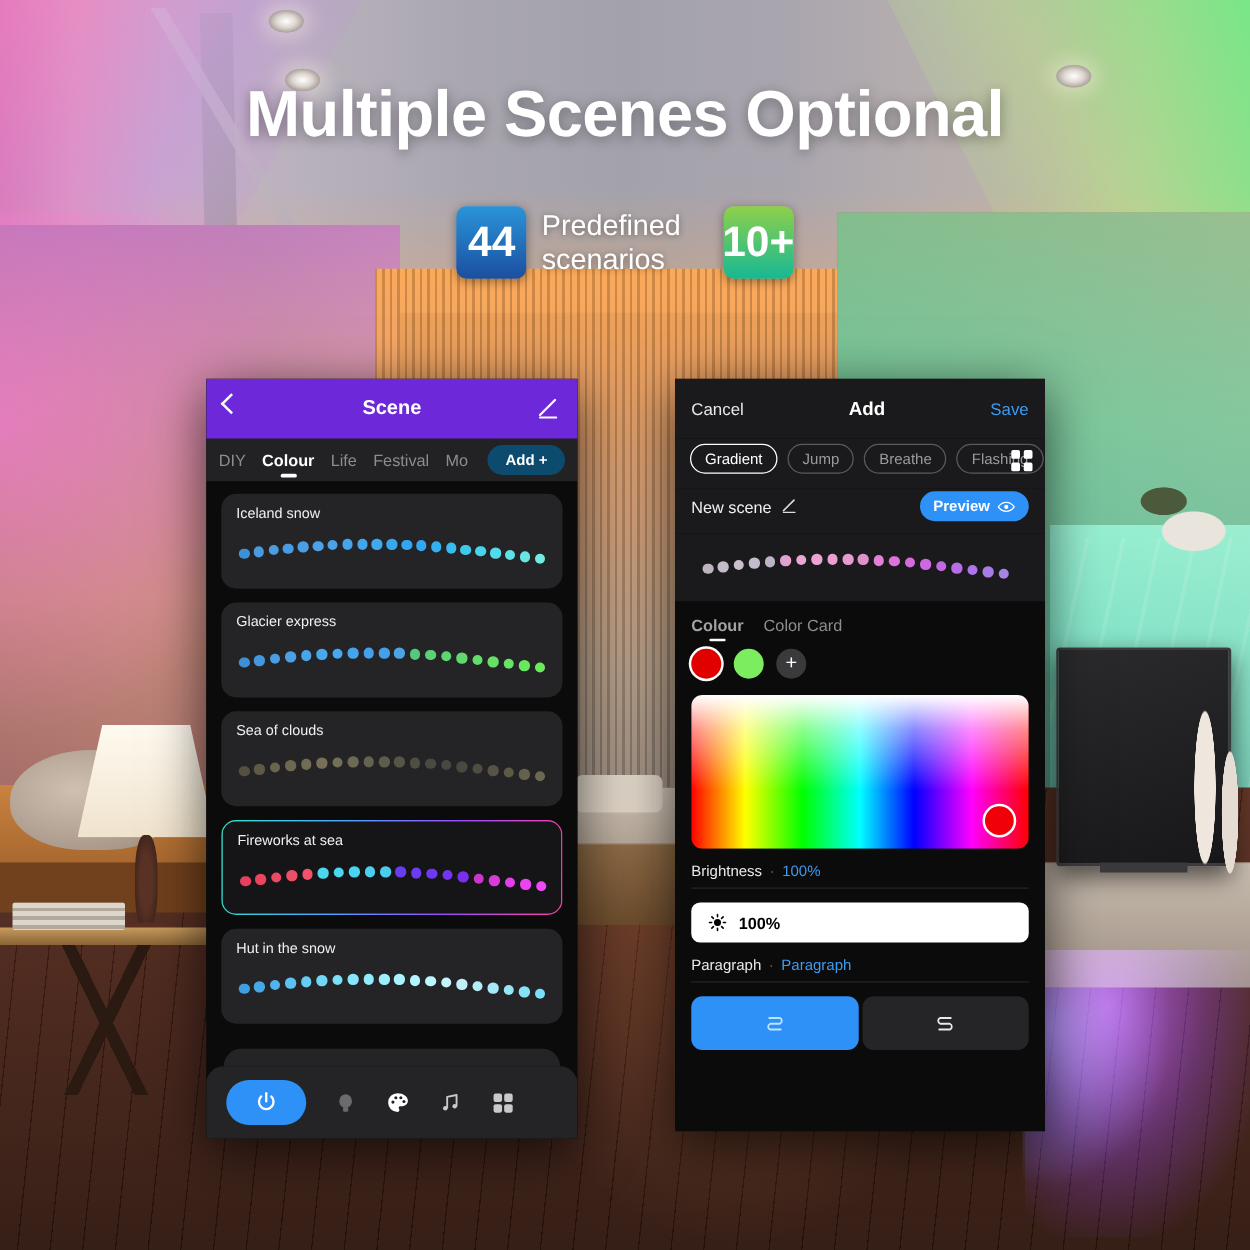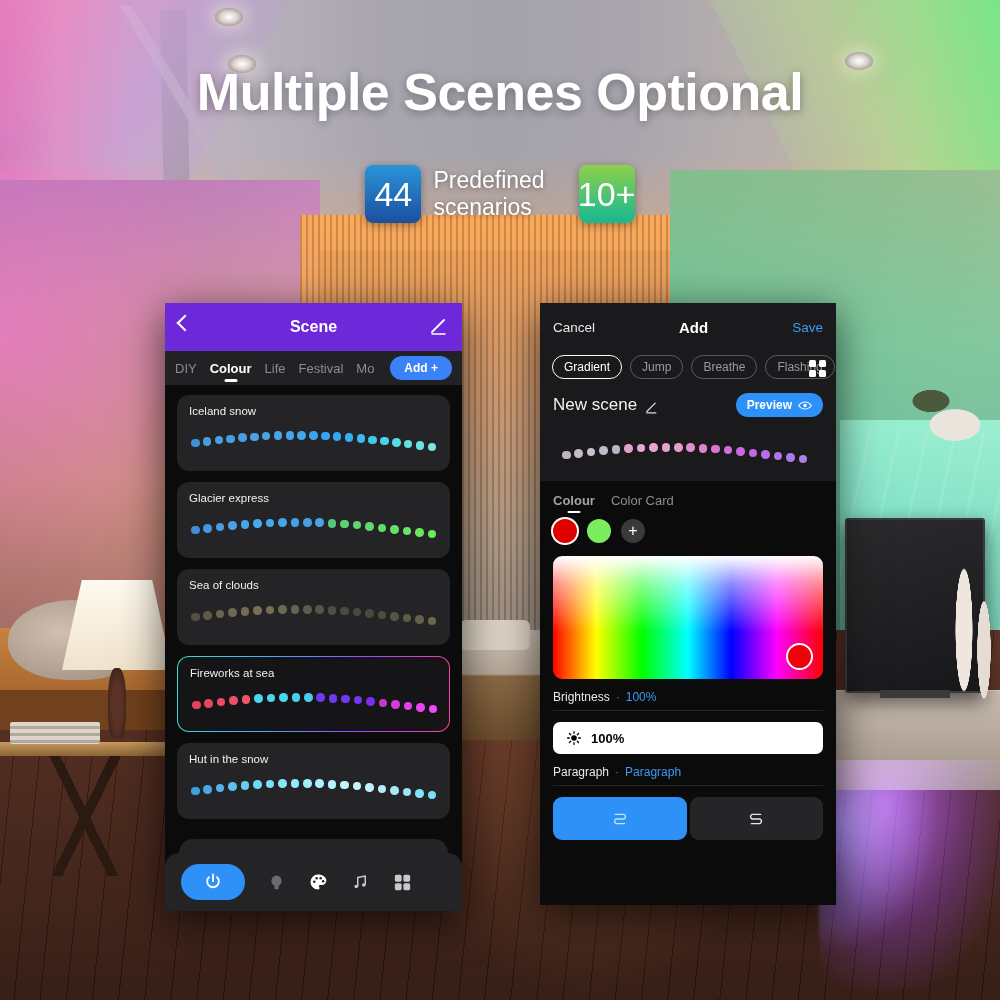--- a/index.html
+++ b/index.html
@@ -178,21 +178,21 @@
     text-shadow:0 2px 10px rgba(0,0,0,.35);
   }
   .badges {
     position:absolute; left:0; top:165px; width:1000px;
     display:flex; justify-content:center; align-items:flex-start; gap:34px;
   }
   .badge-group { display:flex; align-items:flex-start; gap:12px; }
   .badge-box {
     width:56px; height:58px; border-radius:8px;
     display:flex; align-items:center; justify-content:center;
-    font-size:34px; font-weight:normal; color:#fff; line-height:1;
+    font-size:34px; font-weight:bold; color:#fff; line-height:1;
     box-shadow:0 2px 8px rgba(0,0,0,.35);
   }
   .badge-box.blue   { background:linear-gradient(180deg,#2a94d8,#1b4fa0); }
   .badge-box.green  { background:linear-gradient(180deg,#8ed04a,#17b894); }
   .badge-text {
     font-size:23px; color:#fff; line-height:1.17; font-weight:500;
     text-shadow:0 1px 5px rgba(0,0,0,.4); padding-top:2px;
   }
 
   
@@ -221,21 +221,21 @@
     height:34px; background:#222224; display:flex; align-items:center;
     padding:0 10px; gap:13px; position:relative;
   }
   .l-tab { font-size:13px; color:#8d8d90; white-space:nowrap; position:relative; }
   .l-tab.active { color:#fff; font-weight:bold; }
   .l-tab.active::after {
     content:""; position:absolute; left:50%; transform:translateX(-50%);
     bottom:-6px; width:13px; height:2.5px; background:#fff; border-radius:2px;
   }
   .add-pill {
-    margin-left:auto; background:#3b82f6; color:#fff; font-size:12px; font-weight:bold;
+    margin-left:auto; background:#0c4a6e; color:#fff; font-size:12px; font-weight:bold;
     padding:5px 14px; border-radius:14px; white-space:nowrap;
   }
 
   .l-list { padding:10px 12px 0; background:#0b0b0b; }
   .scene-card {
     background:#242426; border-radius:12px; padding:10px 12px 12px;
     margin-bottom:11px; position:relative; height:76px;
   }
   .scene-card.selected {
     background:#151517;
@@ -283,21 +283,21 @@
   .grid-icon-btn {
     position:absolute; right:10px; top:9px; width:17px; height:17px;
     display:grid; grid-template-columns:1fr 1fr; grid-template-rows:1fr 1fr; gap:2.5px;
   }
   .grid-icon-btn span { background:#fff; border-radius:1.5px; }
 
   .r-scenerow {
     background:#1a1a1c; display:flex; align-items:center;
     justify-content:space-between; padding:2px 13px 10px;
   }
-  .newscene { display:flex; align-items:flex-end; gap:7px; font-size:17px; color:#f0f0f0; }
+  .newscene { display:flex; align-items:center; gap:7px; font-size:13px; color:#f0f0f0; }
   .preview-btn {
     background:#2e91f7; color:#fff; font-size:12px; font-weight:bold;
     padding:5px 11px; border-radius:14px; display:flex; align-items:center; gap:6px;
   }
   .r-preview-strip { background:#1a1a1c; height:54px; position:relative; }
 
   .r-body { background:#0b0b0b; padding:12px 13px 0; }
   .sec-tabs { display:flex; align-items:flex-end; gap:16px; margin-bottom:11px; }
   .sec-tab { font-size:13px; color:#8d8d90; position:relative; }
   .sec-tab.active { color:#a3a3a3; font-weight:bold; }

